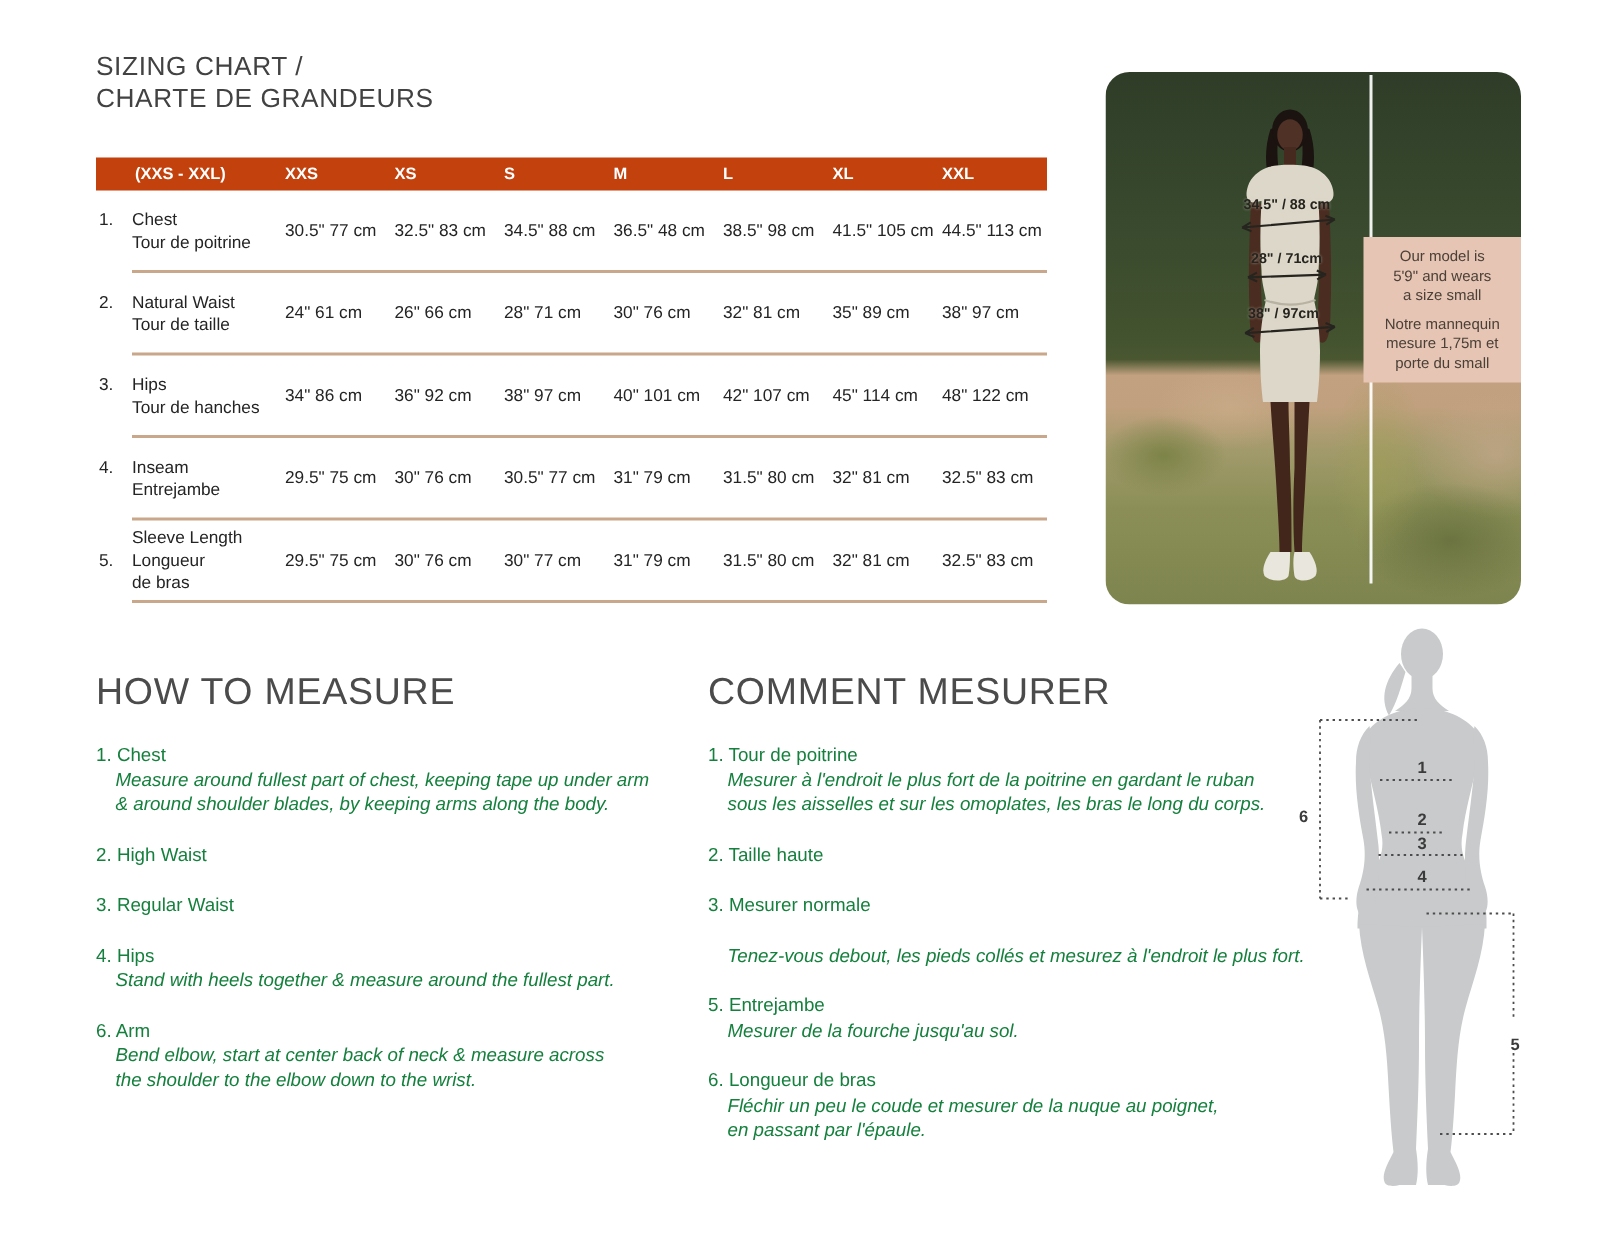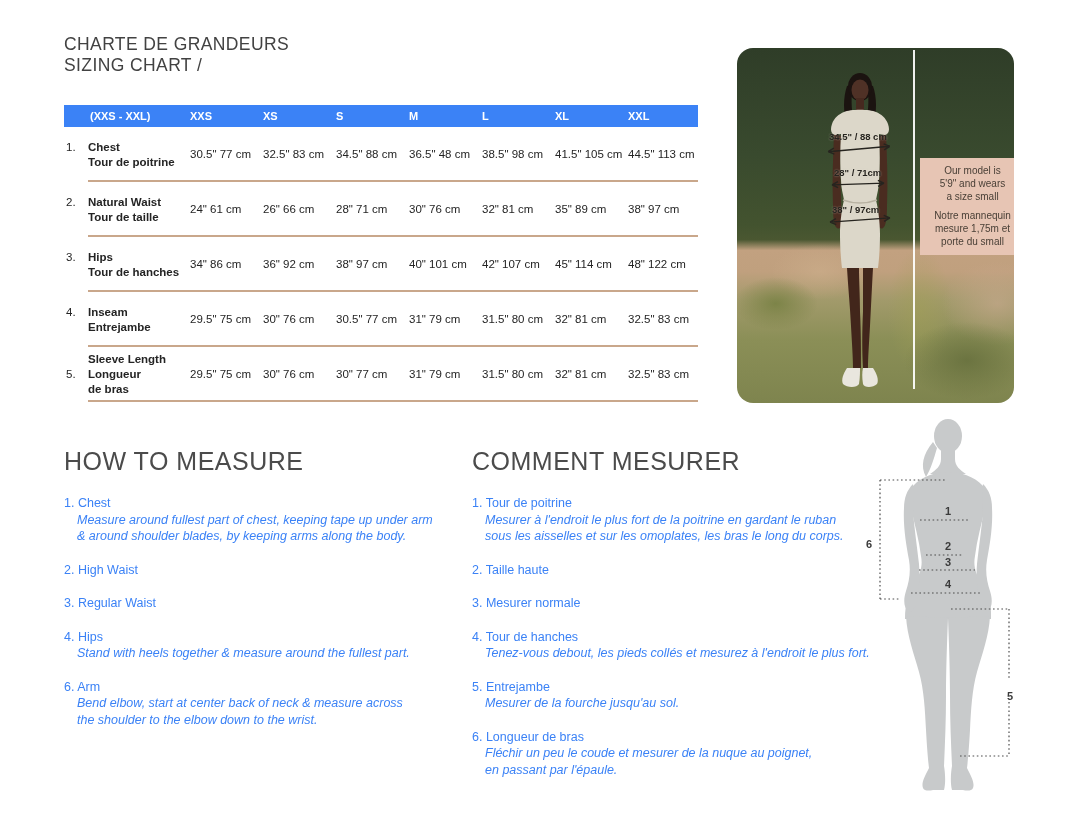--- a/index.html
+++ b/index.html
@@ -10,36 +10,36 @@
   }
   
   .page-title{
     position:absolute;left:64px;top:34px;
     font-size:17.5px;line-height:1.18;letter-spacing:.4px;color:#424242;
   }
   
   .size-table{position:absolute;left:64px;top:105px;width:634px;}
   .t-head{
     display:grid;grid-template-columns:24px 98px repeat(7,73px);
-    background:#3b82f6;height:22px;align-items:center;
+    background:#c2410c;height:22px;align-items:center;
     color:#ffffff;font-size:11px;font-weight:bold;
   }
   .t-head .range{grid-column:2;padding-left:2px;}
   .t-head .col{padding-left:4px;}
   .t-row{
     position:relative;display:grid;grid-template-columns:24px 98px repeat(7,73px);
     min-height:55px;align-items:center;
     font-size:11.5px;color:#242424;line-height:1.28;
   }
   .t-row::after{
     content:"";position:absolute;left:24px;right:0;bottom:0;height:2px;background:#c9a78b;
   }
   .t-row .num{padding-left:2px;transform:translateY(-7px);}
   .t-row:last-of-type .num{transform:none;}
-  .t-row .lbl{white-space:pre-line;padding-right:4px;font-weight:bold;}
+  .t-row .lbl{white-space:pre-line;padding-right:4px;}
   .t-row .val{padding-left:4px;}
   
   .photo{
     position:absolute;left:737px;top:48px;width:277px;height:355px;
     border-radius:16px;overflow:hidden;
     background:
       radial-gradient(60px 38px at 14% 72%, rgba(118,128,66,.85), transparent 70%),
       radial-gradient(90px 55px at 83% 88%, rgba(98,108,58,.75), transparent 70%),
       radial-gradient(46px 90px at 66% 74%, rgba(160,158,86,.55), transparent 70%),
       radial-gradient(80px 60px at 94% 72%, rgba(208,172,150,.55), transparent 70%),
@@ -51,51 +51,51 @@
     position:absolute;left:176px;top:2px;width:2px;height:339px;
     background:rgba(255,255,255,.92);
   }
   .model-svg{position:absolute;left:60px;top:24px;}
   .pm-label{
     position:absolute;font-size:9.5px;font-weight:bold;color:#26241f;white-space:nowrap;
     text-shadow:0 0 2px rgba(232,226,210,.55);
   }
   .pm-arrow{position:absolute;}
   .note-box{
-    position:absolute;left:183px;top:110px;width:105px;height:97px;box-sizing:border-box;
+    position:absolute;left:172px;top:110px;width:105px;height:97px;box-sizing:border-box;
     background:#e7c5b4;color:#4a4037;
-    display:flex;flex-direction:column;justify-content:flex-start;gap:6px;
+    display:flex;flex-direction:column;justify-content:center;gap:6px;
     font-size:10px;line-height:1.3;text-align:center;padding:6px 5px;
     white-space:pre-line;
   }
   
   .section-heading{
     position:absolute;top:447px;font-size:25px;letter-spacing:.5px;color:#4b4b4b;
   }
   .h-en{left:64px;}
   .h-fr{left:472px;}
-  .measure-list{position:absolute;top:495px;font-size:12.5px;color:#3b82f6;line-height:1.32;}
+  .measure-list{position:absolute;top:495px;font-size:12.5px;color:#15803d;line-height:1.32;}
   .list-en{left:64px;width:402px;}
   .list-fr{left:472px;width:424px;}
   .m-item{margin-bottom:17px;}
   .m-item .m-title{white-space:nowrap;}
   .m-item .m-desc{margin-left:13px;white-space:pre-line;font-style:italic;}
   .m-item .m-desc:empty{display:none;}
   
   .diagram{position:absolute;left:856px;top:414px;}
   .sil{fill:#c8cacb;}
   .dot{stroke:#4c4c4c;stroke-width:1.2;fill:none;stroke-dasharray:1.6 2.6;}
   .dnum{font-family:"Liberation Sans",sans-serif;font-size:11px;font-weight:bold;fill:#3b3b3b;}
 </style>
 </head>
 <body>
 
 <div class="page-title">
+  <div>SIZING CHART /</div>
   <div>CHARTE DE GRANDEURS</div>
-  <div>SIZING CHART /</div>
 </div>
 
 <div class="size-table">
   <div class="t-head">
     <div class="range">(XXS - XXL)</div>
 
       <div class="col">XXS</div>
 
       <div class="col">XS</div>
 
@@ -346,21 +346,20 @@
       <div class="m-title"><span>2.</span> <span>Taille haute</span></div>
 
     </div>
 
     <div class="m-item">
       <div class="m-title"><span>3.</span> <span>Mesurer normale</span></div>
 
     </div>
 
     <div class="m-item">
-      <div class="m-title"><span>4.</span> <span>Tour de hanches</span></div>
       <div class="m-desc">Tenez-vous debout, les pieds collés et mesurez à l'endroit le plus fort.</div>
     </div>
 
     <div class="m-item">
       <div class="m-title"><span>5.</span> <span>Entrejambe</span></div>
       <div class="m-desc">Mesurer de la fourche jusqu'au sol.</div>
     </div>
 
     <div class="m-item">
       <div class="m-title"><span>6.</span> <span>Longueur de bras</span></div>

